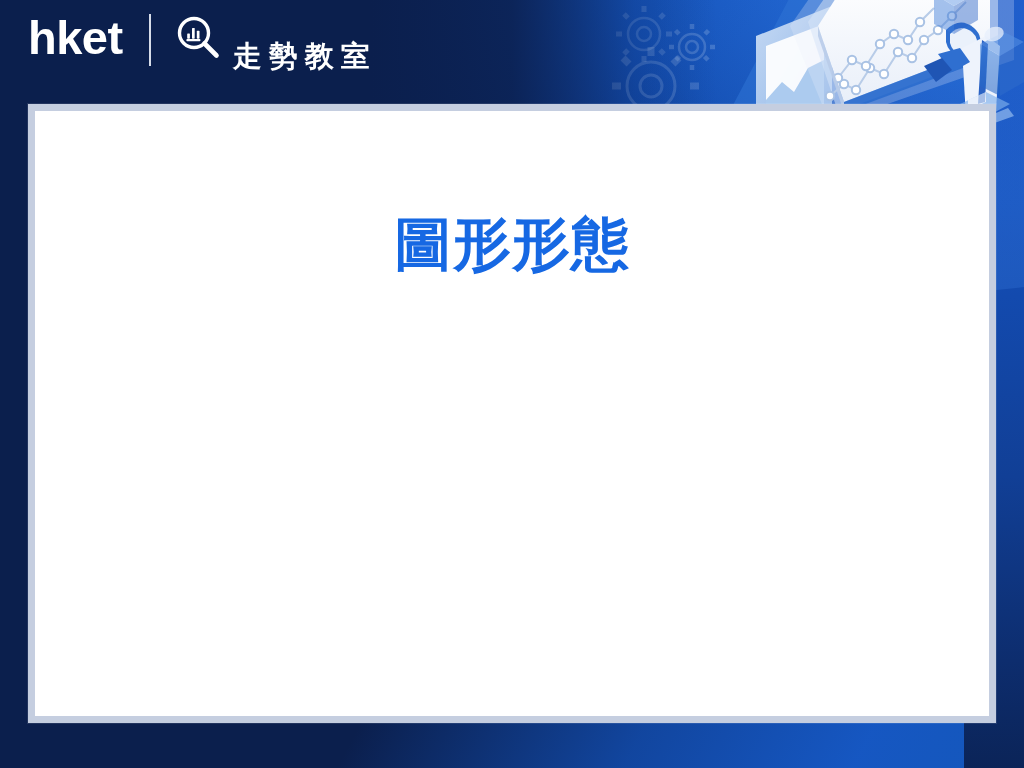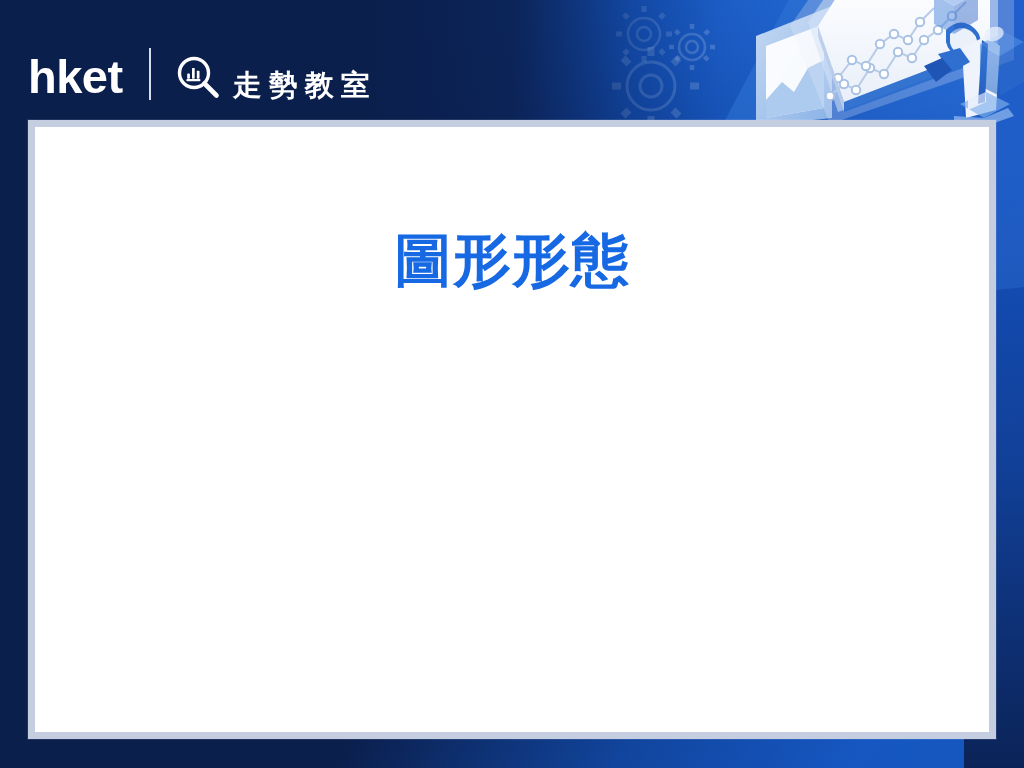--- a/index.html
+++ b/index.html
@@ -75,23 +75,23 @@
     height: 126px;
     overflow: hidden;
     pointer-events: none;
   }
   .art svg { display: block; }
 
   
   .logo-bar {
     position: absolute;
     left: 28px;
-    top: 36px;
+    top: 14px;
     display: flex;
-    align-items: flex-end;
+    align-items: flex-start;
     height: 64px;
     z-index: 6;
   }
   .logo-hket {
     color: #ffffff;
     font-size: 47px;
     font-weight: 700;
     letter-spacing: -0.5px;
     line-height: 1;
     font-family: "Liberation Sans", "DejaVu Sans", sans-serif;
@@ -109,27 +109,28 @@
   }
   .logo-mark svg { display: block; }
   .logo-subbrand {
     color: #ffffff;
     font-size: 29px;
     font-weight: 700;
     letter-spacing: 7px;
     margin-left: 12px;
     line-height: 1;
     font-family: "Liberation Sans", "DejaVu Sans", sans-serif;
+    margin-top: 28px;
   }
 
   
   .card {
     position: absolute;
     left: 28px;
-    top: 120px;
+    top: 104px;
     width: 968px;
     height: 619px;
     background: #0c4a6e;
     border: 7px solid #c5cee0;
     box-sizing: border-box;
     box-shadow: 0 0 0 1px rgba(255,255,255,.10);
     z-index: 4;
   }
   .card-inner {
     position: relative;

